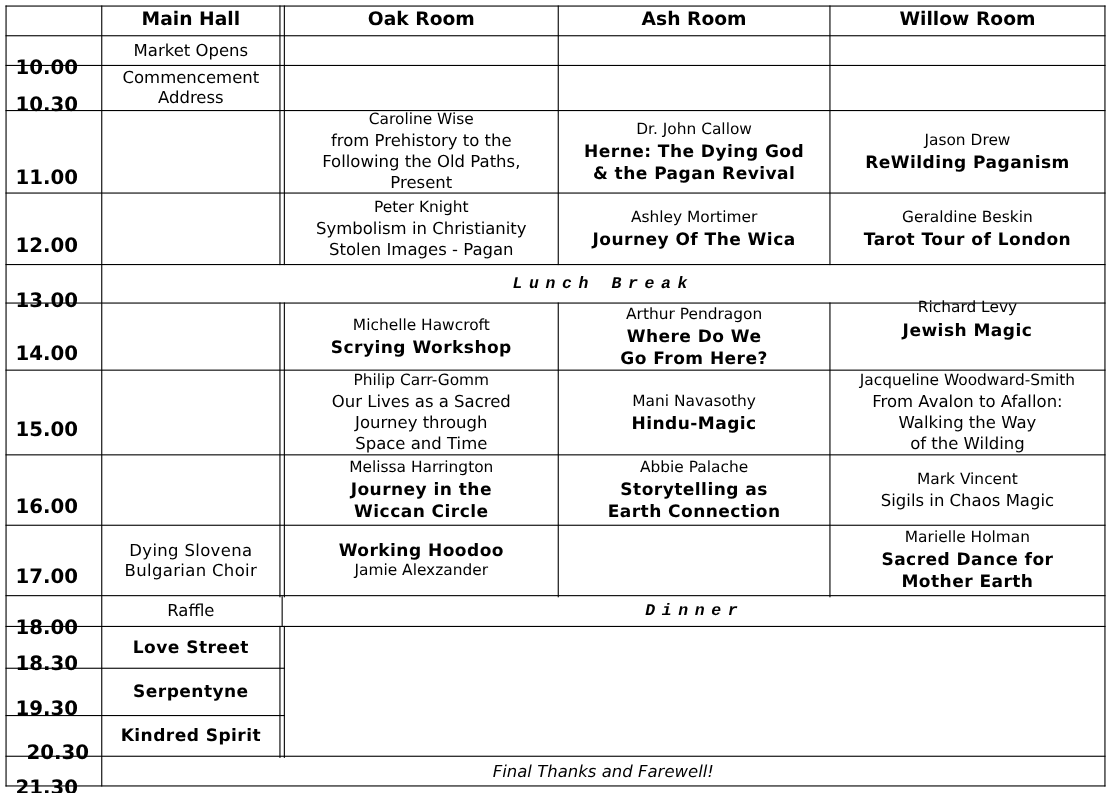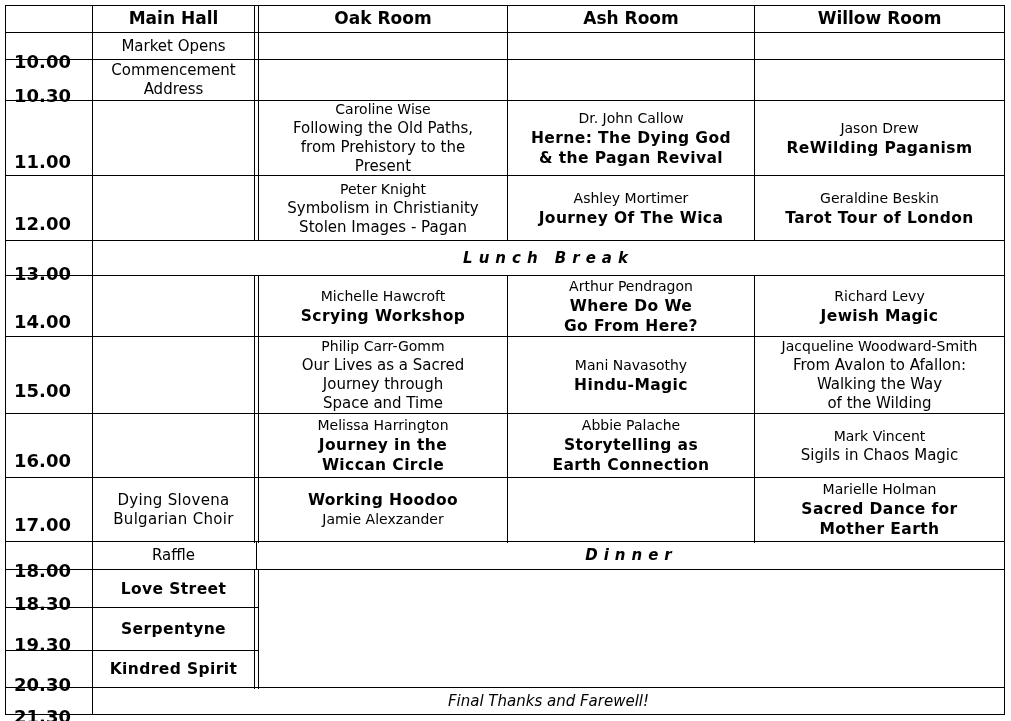--- a/index.html
+++ b/index.html
@@ -5,21 +5,21 @@
   html,body{margin:0;padding:0;background:#fff;}
   body{width:1011px;height:721px;position:relative;overflow:hidden;font-family:"DejaVu Sans",sans-serif;color:#000;}
   .c{position:absolute;box-sizing:border-box;display:flex;flex-direction:column;align-items:center;justify-content:center;text-align:left;line-height:19px;}
   .ln{position:absolute;background:#000;}
   .hd{font-weight:bold;font-size:17px;}
   .tm{font-weight:bold;font-size:18px;justify-content:center;align-items:flex-start;padding-left:8px;margin-top:15px;}
   .sp{font-size:14px;line-height:19px;}
   .tb{font-weight:bold;font-size:15.5px;line-height:20px;letter-spacing:0.4px;}
   .tn{font-size:15px;line-height:19px;}
   .pl{font-size:15px;}
-  .br{font-weight:bold;font-style:italic;font-size:15px;letter-spacing:6px;}
+  .br{font-weight:bold;font-style:italic;font-size:15px;letter-spacing:6px;font-family:Liberation Mono, monospace;}
   .it{font-style:italic;font-size:15px;}
 </style>
 </head>
 <body>
 
 <div>
 
   <div class="ln" style="left:5px;top:5px;width:1000px;height:1px"></div>
   <div class="ln" style="left:5px;top:714px;width:1000px;height:1px"></div>
   <div class="ln" style="left:5px;top:5px;width:1px;height:710px"></div>
@@ -65,21 +65,21 @@
   <div class="c tm" style="left:6px;top:109px;width:86px;height:74px">11.00</div>
   <div class="c tm" style="left:6px;top:176px;width:86px;height:64px">12.00</div>
   <div class="c tm" style="left:6px;top:241px;width:86px;height:34px">13.00</div>
   <div class="c tm" style="left:6px;top:276px;width:86px;height:60px">14.00</div>
   <div class="c tm" style="left:6px;top:337px;width:86px;height:76px">15.00</div>
   <div class="c tm" style="left:6px;top:414px;width:86px;height:63px">16.00</div>
   <div class="c tm" style="left:6px;top:478px;width:86px;height:63px">17.00</div>
   <div class="c tm" style="left:6px;top:542px;width:86px;height:27px">18.00</div>
   <div class="c tm" style="left:6px;top:570px;width:86px;height:37px">18.30</div>
   <div class="c tm" style="left:6px;top:608px;width:86px;height:42px">19.30</div>
-  <div class="c tm" style="left:6px;top:651px;width:86px;height:36px">20.30</div>
+  <div class="c tm" style="left:16px;top:651px;width:86px;height:36px">20.30</div>
   <div class="c tm" style="left:6px;top:688px;width:86px;height:26px">21.30</div>
 
   <div class="c pl" style="left:93px;top:33px;width:161px;height:26px">
       <span>Market Opens</span>
     </div>
   <div class="c pl" style="left:93px;top:60px;width:161px;height:40px;line-height:19px">
     <span>Commencement</span>
     <span>Address</span>
   </div>
   <div class="c pl" style="left:93px;top:478px;width:161px;height:63px;letter-spacing:0.3px">
@@ -94,22 +94,22 @@
     </div>
   <div class="c tb" style="left:93px;top:608px;width:161px;height:42px">
       <span>Serpentyne</span>
     </div>
   <div class="c tb" style="left:93px;top:651px;width:161px;height:36px">
       <span>Kindred Spirit</span>
     </div>
 
   <div class="c" style="left:259px;top:101px;width:248px;height:74px">
     <span class="sp">Caroline Wise</span>
+    <span class="tn">from Prehistory to the</span>
     <span class="tn">Following the Old Paths,</span>
-    <span class="tn">from Prehistory to the</span>
     <span class="tn">Present</span>
   </div>
   <div class="c" style="left:259px;top:176px;width:248px;height:64px">
     <span class="sp">Peter Knight</span>
     <span class="tn">Symbolism in Christianity</span>
     <span class="tn">Stolen Images - Pagan</span>
   </div>
   <div class="c" style="left:259px;top:276px;width:248px;height:60px">
     <span class="sp">Michelle Hawcroft</span>
     <span class="tb">Scrying Workshop</span>
@@ -155,21 +155,21 @@
   </div>
 
   <div class="c" style="left:755px;top:101px;width:249px;height:74px">
     <span class="sp">Jason Drew</span>
     <span class="tb">ReWilding Paganism</span>
   </div>
   <div class="c" style="left:755px;top:176px;width:249px;height:64px">
     <span class="sp">Geraldine Beskin</span>
     <span class="tb">Tarot Tour of London</span>
   </div>
-  <div class="c" style="left:755px;top:276px;width:249px;height:60px">
+  <div class="c" style="left:755px;top:260px;width:249px;height:60px">
     <span class="sp">Richard Levy</span>
     <span class="tb">Jewish Magic</span>
   </div>
   <div class="c" style="left:755px;top:337px;width:249px;height:76px">
     <span class="sp">Jacqueline Woodward-Smith</span>
     <span class="tn">From Avalon to Afallon:</span>
     <span class="tn">Walking the Way</span>
     <span class="tn">of the Wilding</span>
   </div>
   <div class="c" style="left:755px;top:414px;width:249px;height:63px">

